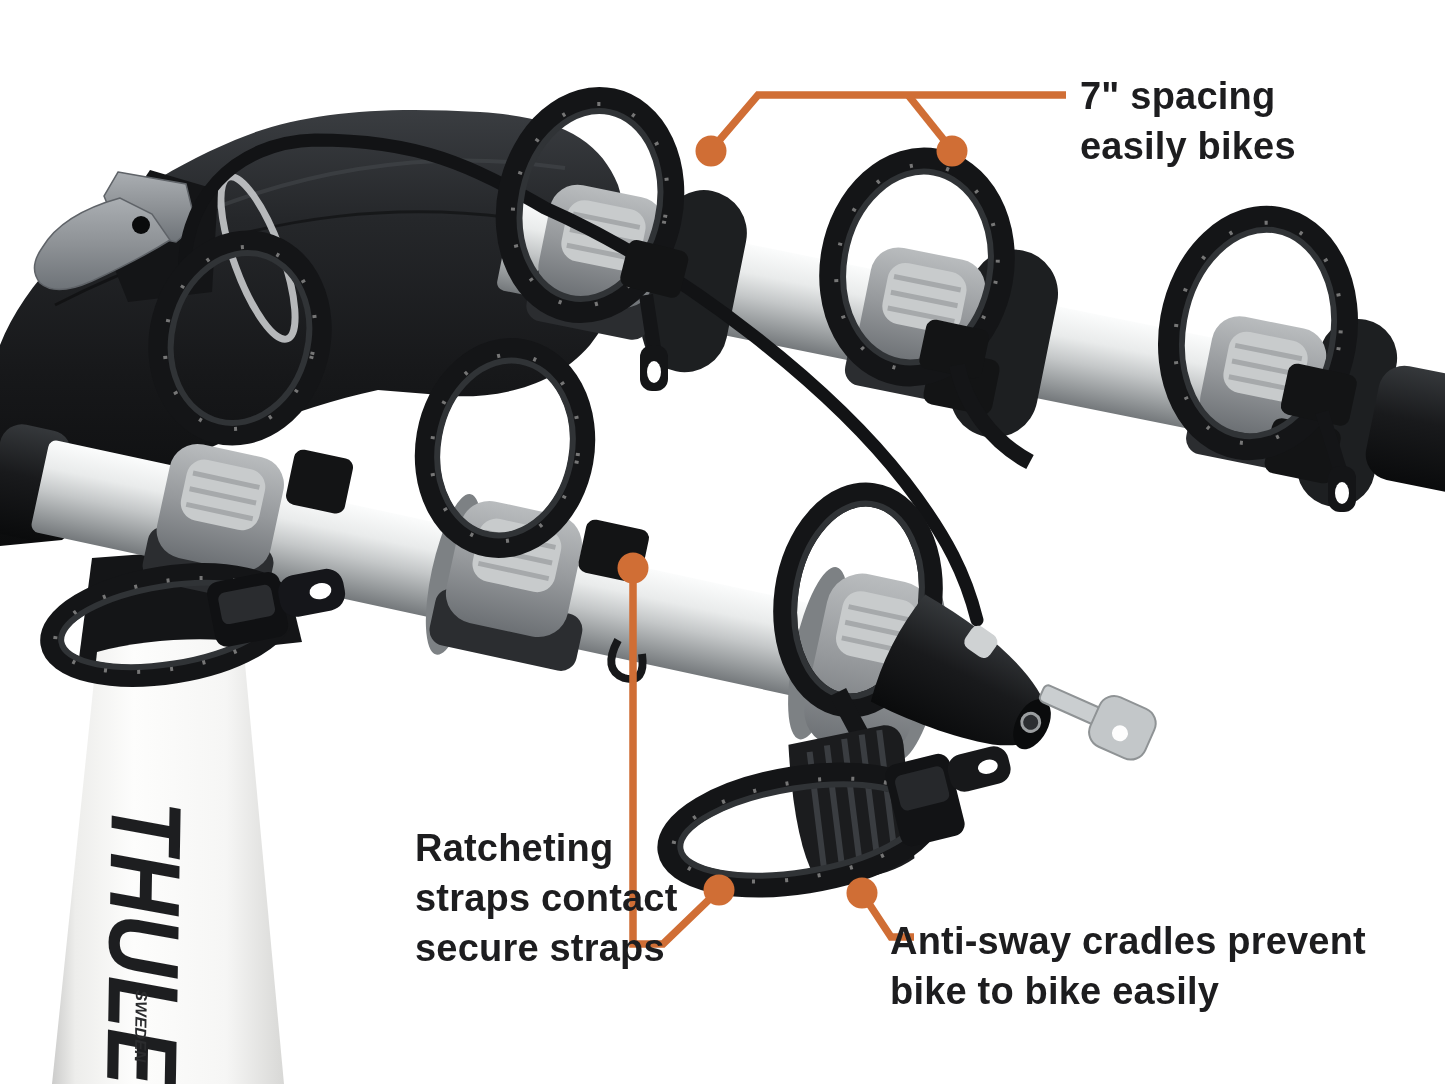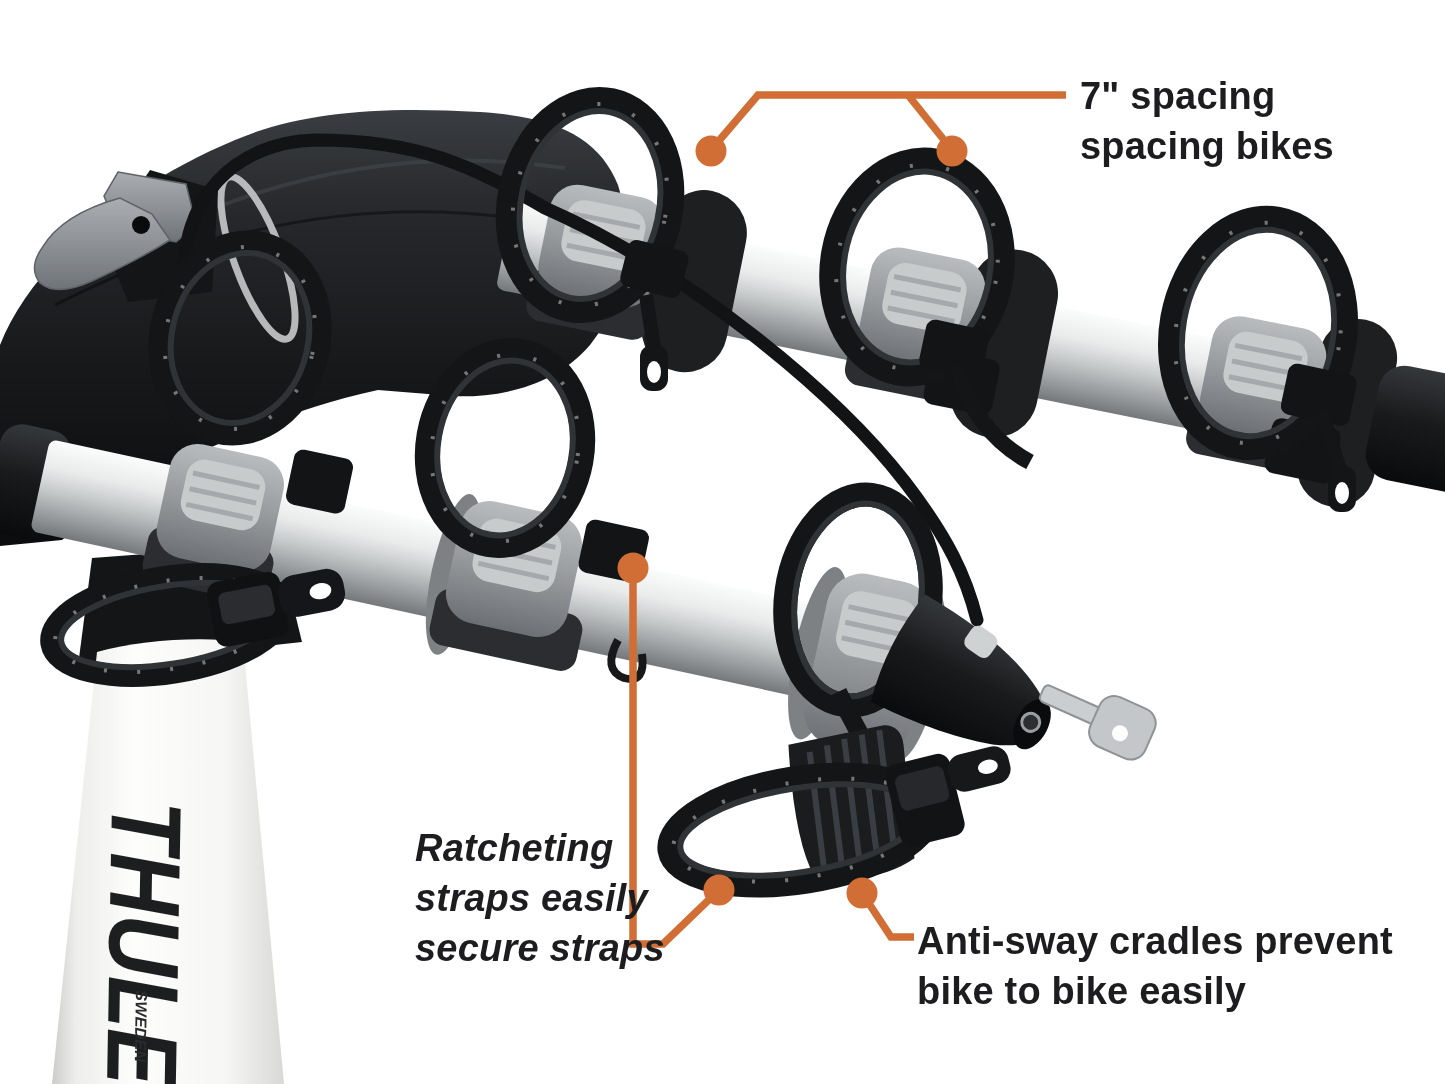--- a/index.html
+++ b/index.html
@@ -234,24 +234,24 @@
     <circle cx="711" cy="151" r="15.5" fill="#D06E35"></circle>
     <circle cx="952" cy="151" r="15.5" fill="#D06E35"></circle>
     <circle cx="633" cy="568" r="15.5" fill="#D06E35"></circle>
     <circle cx="719" cy="890" r="15.5" fill="#D06E35"></circle>
     <circle cx="862" cy="893" r="15.5" fill="#D06E35"></circle>
   </g>
 </svg>
 
 <div class="label" style="left:1080px;top:71px;">
   <span>7" spacing</span>
-  <span>spacing bikes</span>
-</div>
-<div class="label" style="left:415px;top:823px;font-style:italic;">
+  <span>easily bikes</span>
+</div>
+<div class="label" style="left:415px;top:823px;">
   <span>Ratcheting</span>
-  <span>straps easily</span>
+  <span>straps contact</span>
   <span>secure straps</span>
 </div>
-<div class="label" style="left:917px;top:916px;">
+<div class="label" style="left:890px;top:916px;">
   <span>Anti-sway cradles prevent</span>
   <span>bike to bike easily</span>
 </div>
 </div>
 
 </body></html>

